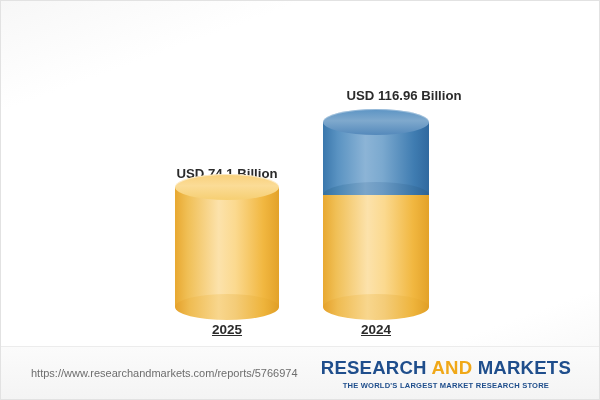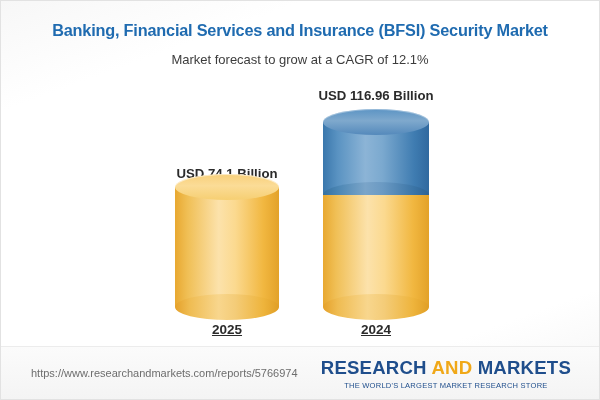--- a/index.html
+++ b/index.html
@@ -58,21 +58,21 @@
   .value-label {
     position:absolute;
     left:50%;
     transform:translateX(-50%);
     white-space:nowrap;
     font-size:13.2px;
     font-weight:bold;
     color:#2b2b2b;
   }
   .g1 .value-label { bottom:126px; }
-  .g2 .value-label { bottom:204px; }
+  .g2 .value-label { bottom:204px;margin-left:28px; }
 
   
   .cyl {
     position:absolute;
     bottom:0;
     left:0;
     width:100%;
   }
   .cyl-seg {
     position:relative;
@@ -175,35 +175,31 @@
     font-size:18.6px;
     font-weight:bold;
     letter-spacing:0.2px;
     color:#1f4e8c;
     white-space:nowrap;
   }
   .logo-main .accent { color:#f0a818; }
   .logo-tag {
     margin-top:2px;
     font-size:7.55px;
-    font-weight:normal;
+    font-weight:bold;
     letter-spacing:0.22px;
     color:#1f4e8c;
     white-space:nowrap;
   }
 </style>
 </head>
 <body>
 
 <div class="infographic">
 
-  <div class="header">
-    <div class="title">Banking, Financial Services and Insurance (BFSI) Security Market</div>
-    <div class="subtitle">Market forecast to grow at a CAGR of 12.1%</div>
-  </div>
 
   <div class="plot">
 
     <div class="bar-group g1">
       <div class="value-label">USD 74.1 Billion</div>
 
       <div class="cyl">
         <div class="cyl-seg gold" style="height:120px;">
           <div class="cyl-body"></div>
           <div class="cap bottom"></div>

